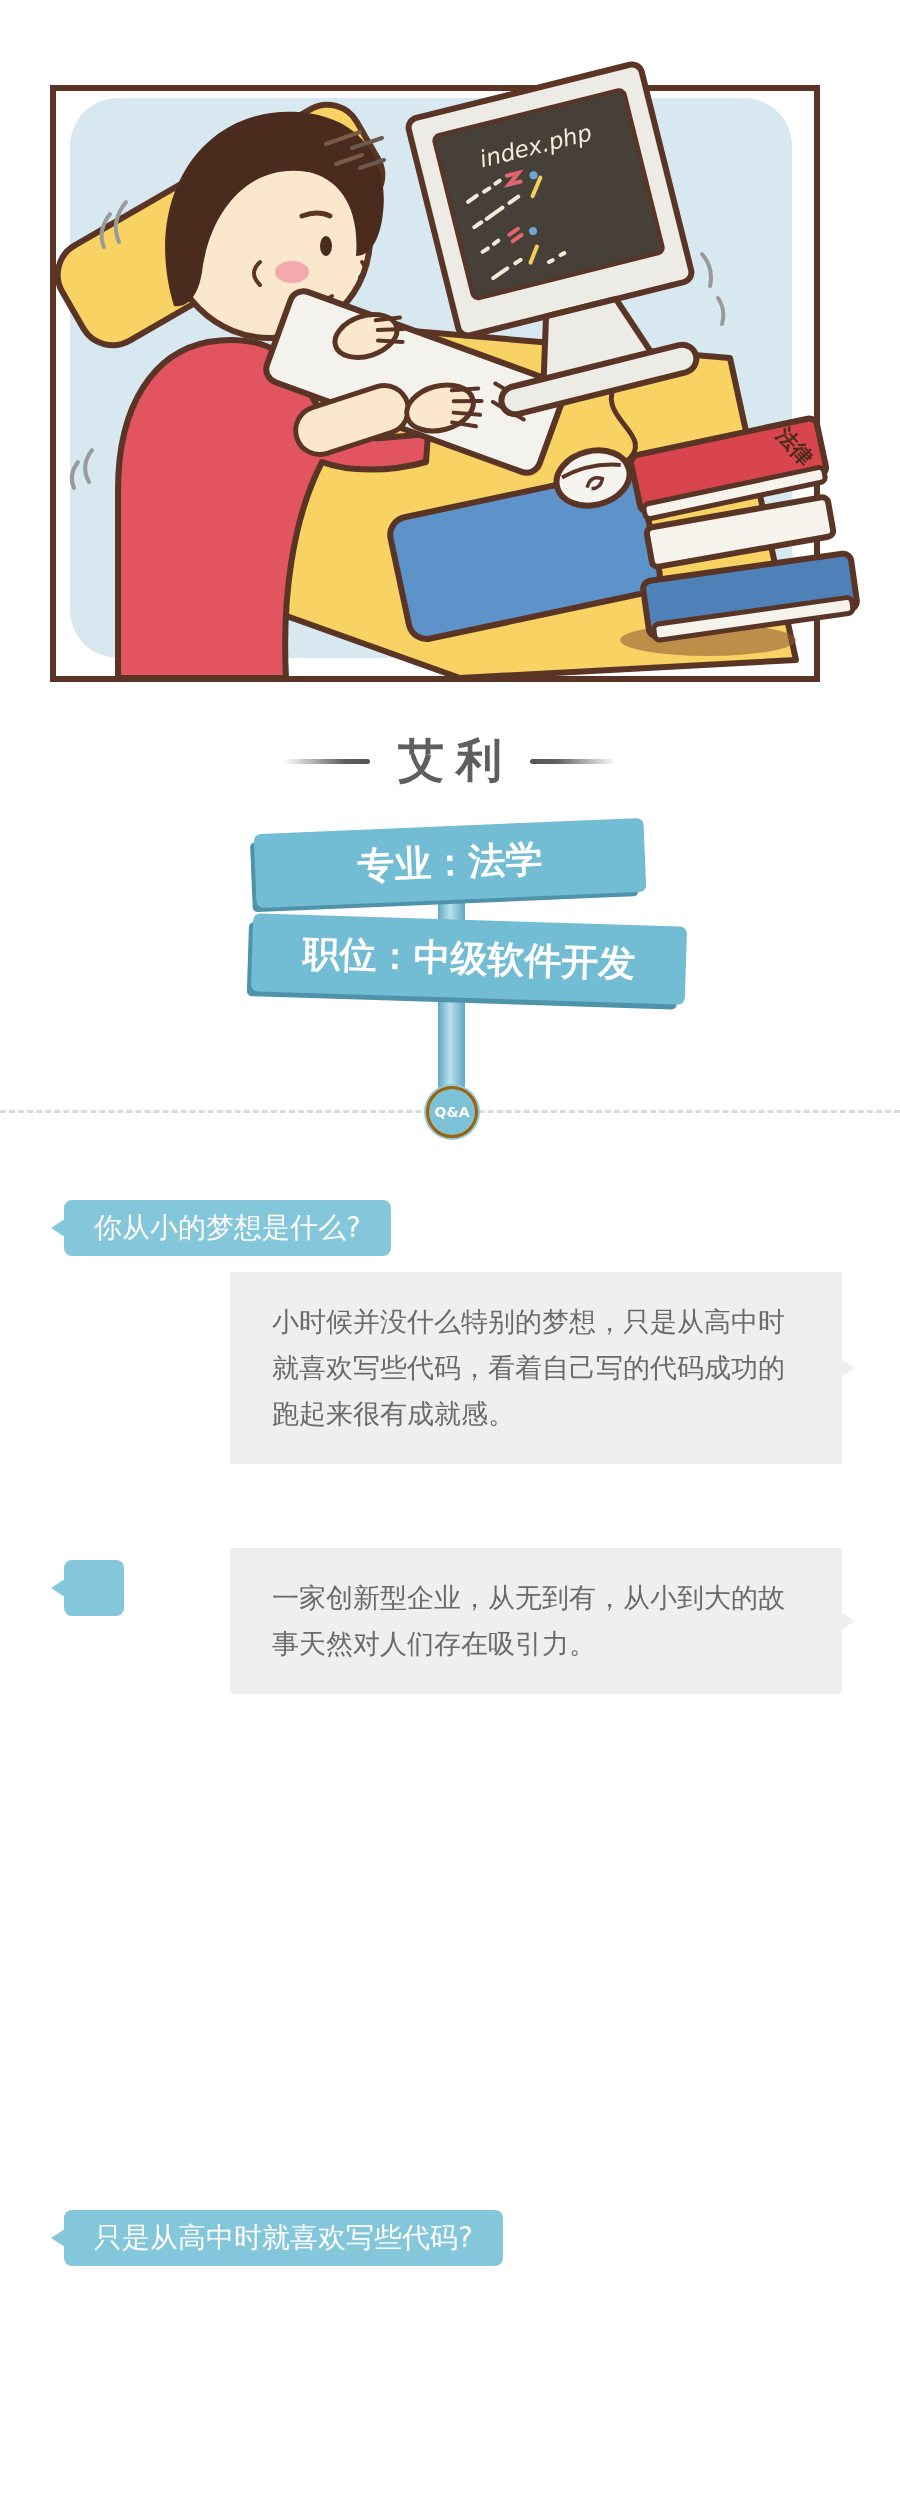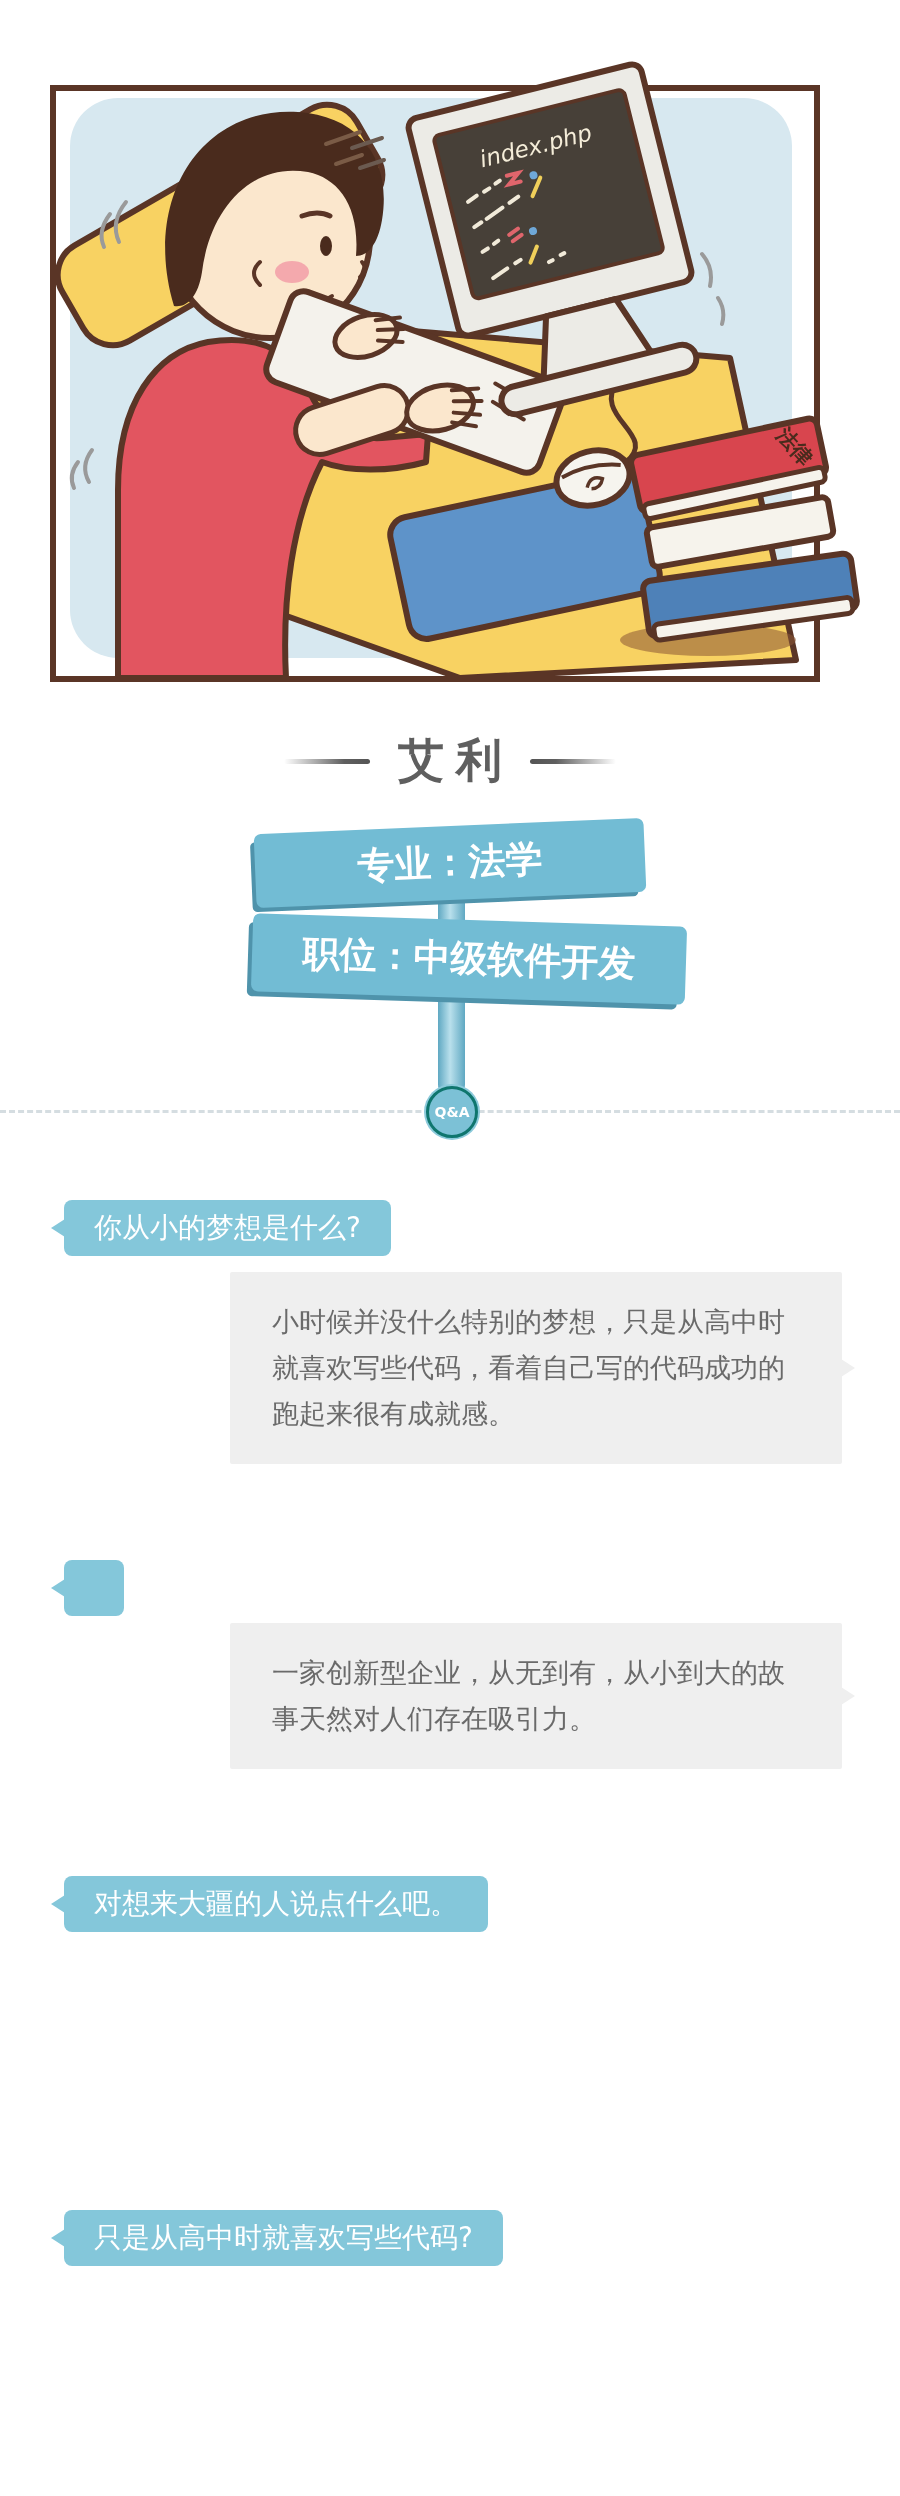--- a/index.html
+++ b/index.html
@@ -37,21 +37,21 @@
     transform:rotate(-2.4deg);box-shadow:-6px 6px 0 -2px #4f93ab;
   }
   .board2{
     left:252px;top:920px;width:434px;height:78px;line-height:78px;font-size:37px;
     transform:rotate(1.8deg);box-shadow:-6px 7px 0 -2px #4f93ab;
   }
   
   .divider{position:absolute;left:0;top:1110px;width:100%;border-top:3px dashed #d5dde1;}
   .qa-badge{
     position:absolute;left:426px;top:1086px;width:46px;height:46px;border-radius:50%;
-    background:#7cc1d6;border:3px solid #0f766e;box-shadow:0 0 0 2px #8ccadb;
+    background:#7cc1d6;border:3px solid #a16207;box-shadow:0 0 0 2px #8ccadb;
     color:#ffffff;font-size:14px;font-weight:bold;text-align:center;line-height:46px;
   }
   
   .q-box{
     position:absolute;left:64px;background:#84c7da;color:#ffffff;
     font-size:28px;font-weight:normal;line-height:56px;height:56px;
     padding:0 30px;border-radius:8px;white-space:nowrap;
   }
   .q-tail{
     position:absolute;left:-13px;top:50%;transform:translateY(-50%);
@@ -200,28 +200,24 @@
     <span>你从小的梦想是什么?</span>
   </div>
   <div class="a-bubble" style="top:1272px">
     <span class="a-tail"></span>
     <span>小时候并没什么特别的梦想，只是从高中时就喜欢写些代码，看着自己写的代码成功的跑起来很有成就感。</span>
   </div>
 
   <div class="q-box" style="top:1560px">
     <span class="q-tail"></span>
   </div>
-  <div class="a-bubble" style="top:1623px">
+  <div class="a-bubble" style="top:1548px">
     <span class="a-tail"></span>
     <span>一家创新型企业，从无到有，从小到大的故事天然对人们存在吸引力。</span>
   </div>
 
-  <div class="q-box" style="top:1876px">
-    <span class="q-tail"></span>
-    <span>对想来大疆的人说点什么吧。</span>
-  </div>
 
   <div class="q-box" style="top:2210px">
     <span class="q-tail"></span>
     <span>只是从高中时就喜欢写些代码?</span>
   </div>
 
 </div>
 
 </body></html>

